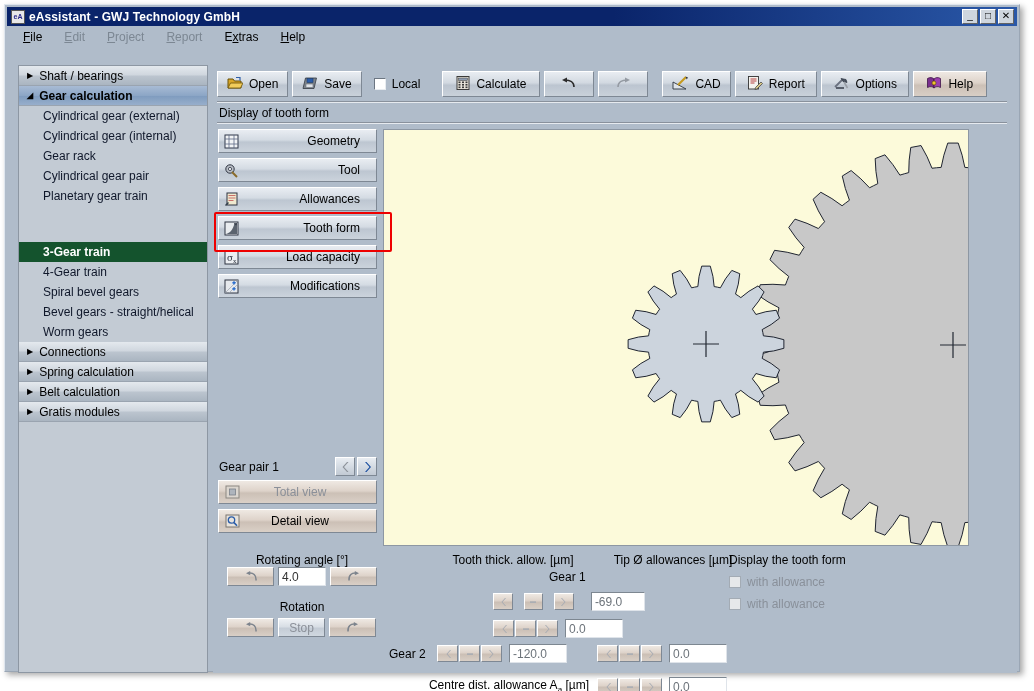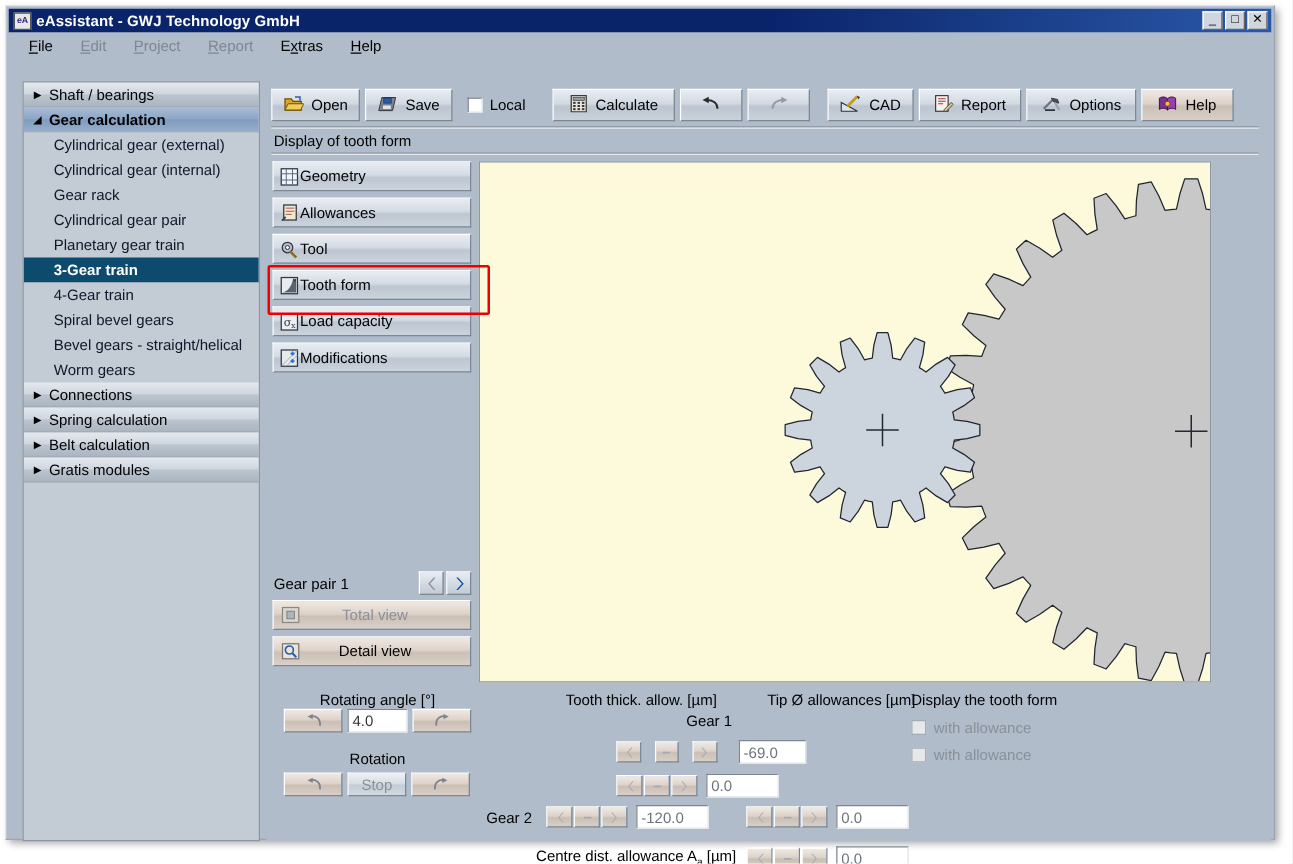--- a/index.html
+++ b/index.html
@@ -95,21 +95,21 @@
     font-weight: bold;
   }
   .arrow { font-size: 8px; margin-right: 6px; color: #000; }
   .subitem {
     height: 20px; line-height: 20px;
     font-size: 12px; color: #0f172a;
     padding-left: 24px; box-sizing: border-box;
     background: #c3cbd4;
   }
   .subitem.selected {
-    background: #0c4a6e; color: #ffffff; font-weight: bold;
+    background: #14532d; color: #ffffff; font-weight: bold; margin-top: 36px;
   }
 
   
   .rightpanel {
     position: absolute; left: 208px; top: 60px;
     width: 804px; height: 608px;
     background: #b0bcca;
     box-sizing: border-box;
   }
 
@@ -166,21 +166,21 @@
     border: 1px solid #ffffff;
     border-right-color: #7e8894; border-bottom-color: #7e8894;
     display: flex; align-items: center;
     font-size: 12px; color: #000; box-sizing: border-box;
     position: relative;
   }
   .tabbtn .ticon {
     width: 18px; height: 18px; margin-left: 3px; flex: 0 0 auto;
     display: flex; align-items: center; justify-content: center;
   }
-  .tabbtn .tlabel { flex: 1; text-align: left; padding-right: 16px; }
+  .tabbtn .tlabel { flex: 1; text-align: right; padding-right: 16px; }
 
   .hl-box {
     position: absolute;
     left: 203px; top: 210px; width: 176px; height: 38px;
     border: 2px solid #ee0000; border-radius: 2px;
     pointer-events: none;
   }
 
   
   .gpnav {
@@ -449,39 +449,39 @@
                   <path d="M5 1v13M10 1v13M1 5h13M1 10h13"></path>
                 </g>
               </svg>
           </span>
           <span class="tlabel">Geometry</span>
         </div>
 
         <div class="tabbtn">
           <span class="ticon">
             <svg width="15" height="15" viewBox="0 0 15 15">
+                <circle cx="6" cy="6" r="4.2" fill="#b9bec6" stroke="#2f3542" stroke-width="1"></circle>
+                <circle cx="6" cy="6" r="1.6" fill="#f2f4f6" stroke="#2f3542" stroke-width="0.8"></circle>
+                <path d="M8 9l5 5" stroke="#8a6b2a" stroke-width="2"></path>
+              </svg>
+          </span>
+          <span class="tlabel">Tool</span>
+        </div>
+
+        <div class="tabbtn">
+          <span class="ticon">
+            <svg width="15" height="15" viewBox="0 0 15 15">
                 <rect x="3" y="1" width="10" height="12" fill="#efe9cf" stroke="#2f3542" stroke-width="1"></rect>
                 <g stroke="#c05050" stroke-width="0.8">
                   <path d="M4.5 3.5h7M4.5 6h7M4.5 8.5h5"></path>
                 </g>
                 <path d="M1 13l3-3 1 1-3 3z" fill="#33404f"></path>
               </svg>
           </span>
           <span class="tlabel">Allowances</span>
-        </div>
-
-        <div class="tabbtn">
-          <span class="ticon">
-            <svg width="15" height="15" viewBox="0 0 15 15">
-                <circle cx="6" cy="6" r="4.2" fill="#b9bec6" stroke="#2f3542" stroke-width="1"></circle>
-                <circle cx="6" cy="6" r="1.6" fill="#f2f4f6" stroke="#2f3542" stroke-width="0.8"></circle>
-                <path d="M8 9l5 5" stroke="#8a6b2a" stroke-width="2"></path>
-              </svg>
-          </span>
-          <span class="tlabel">Tool</span>
         </div>
 
         <div class="tabbtn">
           <span class="ticon">
             <svg width="15" height="15" viewBox="0 0 15 15">
                 <rect x="1" y="1" width="13" height="13" fill="#e9ecef" stroke="#2f3542" stroke-width="1"></rect>
                 <path d="M2 13 C6 12 9 9 10.5 2 L13 2 L13 13 Z" fill="#5b636e"></path>
                 <path d="M10.5 2l0.8 1.6 1.2-1 -0.4 1.8" fill="none" stroke="#2f3542" stroke-width="0.7"></path>
               </svg>
           </span>

